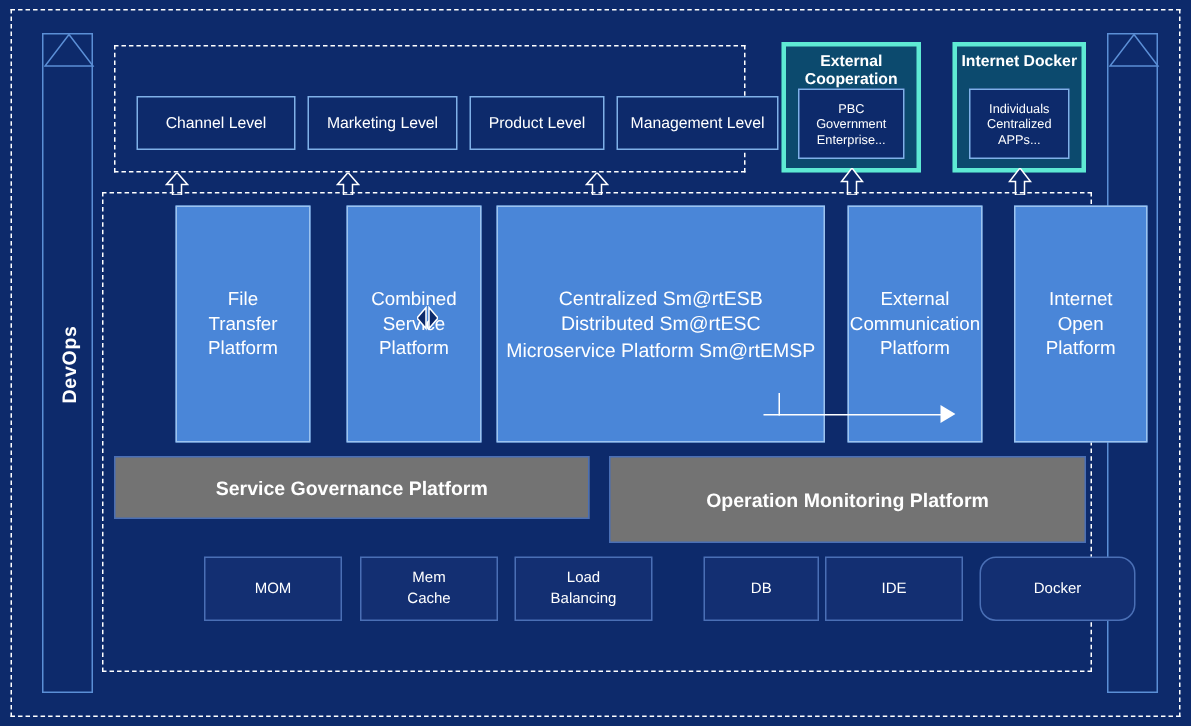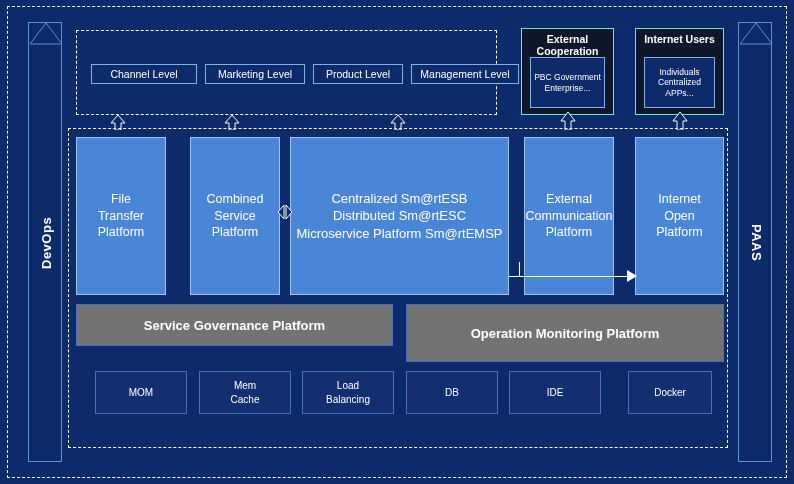--- a/index.html
+++ b/index.html
@@ -70,38 +70,38 @@
     left: 76px;
     top: 30px;
     width: 421px;
     height: 85px;
     border: 1px dashed #ffffff;
     box-sizing: border-box;
   }
   .level-box {
     position: absolute;
     top: 33px;
-    height: 20px;
+    height: 36px;
     border: 1px solid #7fb0e8;
     background: #0d2a6b;
     color: #ffffff;
     font-size: 10.5px;
     display: flex;
     align-items: center;
     justify-content: center;
     box-sizing: border-box;
   }
 
   
   .top-card {
     position: absolute;
     box-sizing: border-box;
-    border: 1px solid #5eead4;
-    color: #ffffff;
-    background: #0f172a;
+    border: 3px solid #5eead4;
+    color: #ffffff;
+    background: #0c4a6e;
   }
   .top-card .card-title {
     position: absolute;
     left: 0;
     top: 4px;
     width: 100%;
     text-align: center;
     font-size: 10.5px;
     font-weight: bold;
   }
@@ -141,20 +141,21 @@
     box-sizing: border-box;
     background: #4a86d8;
     border: 1px solid #9cc3ef;
     color: #ffffff;
     display: flex;
     align-items: center;
     justify-content: center;
     text-align: center;
     font-size: 12.5px;
     line-height: 1.35;
+    margin-left: 41px;
   }
   .blk.dark {
     background: #132f72;
     border: 1px solid #4a6fb5;
   }
   .blk.core { font-size: 13px; }
   .blk.small { font-size: 10px; }
 
   
   .support-bar {
@@ -215,21 +216,21 @@
       <span>Management Level</span>
     </div>
   </div>
 
   <div class="top-card" style="left:521px; top:28px; width:93px; height:87px;">
     <div class="card-title">External Cooperation</div>
     <div class="card-inner">PBC Government Enterprise...</div>
   </div>
 
   <div class="top-card internet" style="left:635px; top:28px; width:89px; height:87px;">
-    <div class="card-title">Internet Users</div>
+    <div class="card-title">Internet Docker</div>
     <div class="card-inner">Individuals Centralized APPs...</div>
   </div>
 
   <svg style="position:absolute;left:110px;top:115px;width:16px;height:15px" viewBox="0 0 16 15">
     <polygon points="8,0 15,8 11,8 11,15 5,15 5,8 1,8" fill="#0d2a6b" stroke="#ffffff" stroke-width="1"></polygon>
   </svg>
   <svg style="position:absolute;left:224px;top:115px;width:16px;height:15px" viewBox="0 0 16 15">
     <polygon points="8,0 15,8 11,8 11,15 5,15 5,8 1,8" fill="#0d2a6b" stroke="#ffffff" stroke-width="1"></polygon>
   </svg>
   <svg style="position:absolute;left:390px;top:115px;width:16px;height:15px" viewBox="0 0 16 15">
@@ -286,24 +287,24 @@
 
   <div class="blk dark small" style="left:95px; top:371px; width:92px; height:43px;">
     <span>MOM</span>
   </div>
   <div class="blk dark small" style="left:199px; top:371px; width:92px; height:43px;">
     <span>Mem<br>Cache</span>
   </div>
   <div class="blk dark small" style="left:302px; top:371px; width:92px; height:43px;">
     <span>Load<br>Balancing</span>
   </div>
-  <div class="blk dark small" style="left:406px; top:371px; width:92px; height:43px;text-align:right;">
+  <div class="blk dark small" style="left:428px; top:371px; width:77px; height:43px;text-align:right;">
     <span>DB</span>
   </div>
   <div class="blk dark small" style="left:509px; top:371px; width:92px; height:43px;">
     <span>IDE</span>
   </div>
-  <div class="blk dark small" style="left:628px; top:371px; width:84px; height:43px;">
+  <div class="blk dark small" style="left:612px; top:371px; width:104px; height:43px;border-radius:11px;">
     <span>Docker</span>
   </div>
 
 
 </div>
 
 </body></html>

